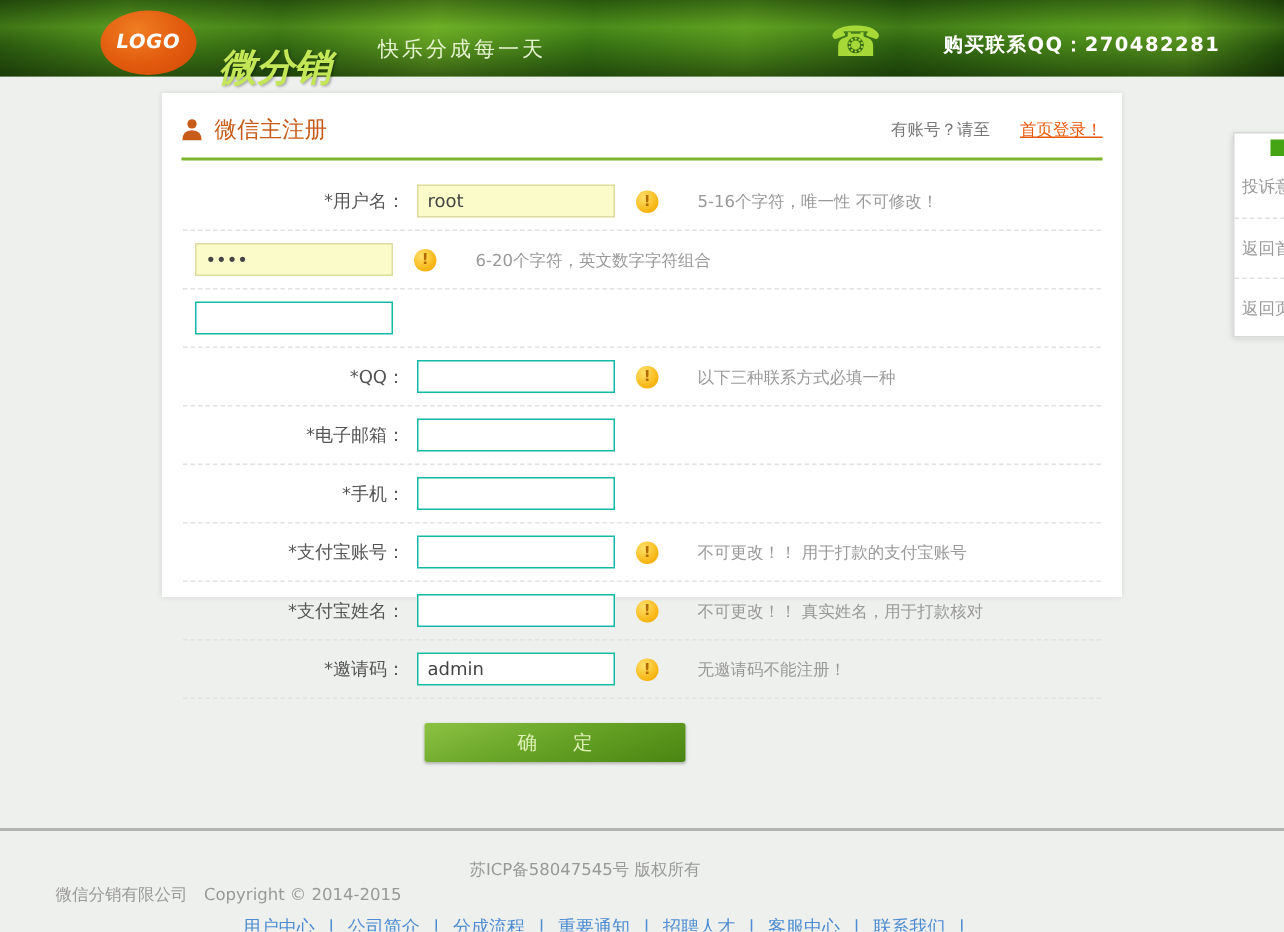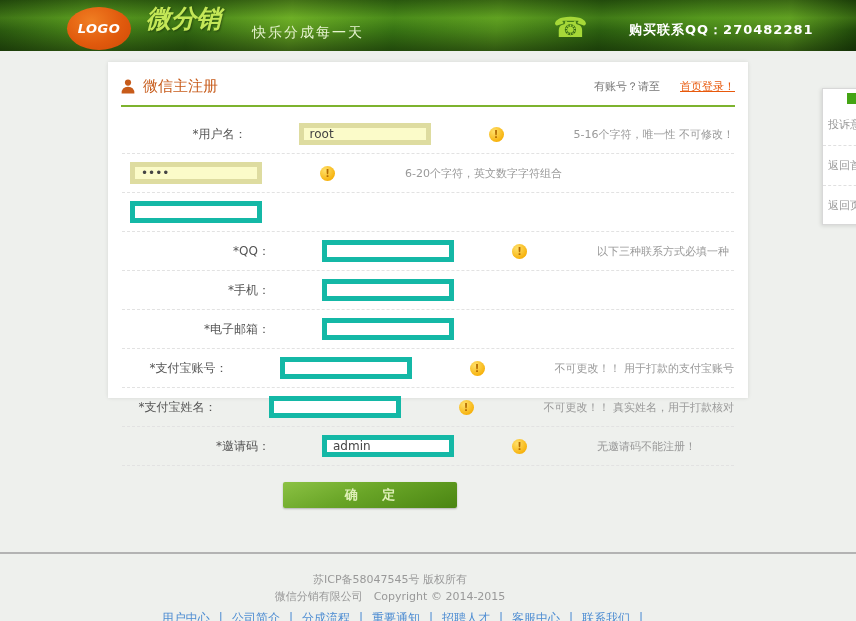--- a/index.html
+++ b/index.html
@@ -17,81 +17,81 @@
       linear-gradient(180deg, rgba(15,35,4,.40) 0%, rgba(130,200,45,.22) 35%, rgba(20,45,5,.12) 60%, rgba(8,22,2,.50) 100%),
       linear-gradient(95deg,#2c5d10 0%,#4f901c 10%,#356e13 22%,#68a824 34%,#3a7a15 46%,#57971e 58%,#2e6511 70%,#4a8c1a 82%,#58961f 92%,#1f4a0a 100%);
   }
   .logo {
     position:absolute; left:67px; top:7px; width:64px; height:43px;
     border-radius:50%;
     background:radial-gradient(ellipse at 38% 32%, #f07e22 0%, #e15a0d 55%, #cf4a07 100%);
     display:flex; align-items:center; justify-content:center;
   }
   .logo span { color:#fff; font-size:13px; font-weight:bold; font-style:italic; letter-spacing:.5px; }
-  .brand { position:absolute; left:146px; top:2px; font-size:25px; font-weight:bold; font-style:italic;
+  .brand { position:absolute; left:146px; top:28px; font-size:25px; font-weight:bold; font-style:italic;
            color:#c4e757; text-shadow:1px 1px 2px rgba(0,0,0,.35); }
   .slogan { position:absolute; left:252px; top:24px; font-size:14px; color:#e6f3cf; letter-spacing:2px; }
   .phone { position:absolute; left:553px; top:8px; font-size:28px; color:#a6d838; line-height:40px; }
   .contact { position:absolute; left:629px; top:21px; font-size:13px; font-weight:bold; color:#ffffff; letter-spacing:1px; }
 
   
   .card {
     position:absolute; left:108px; top:62px; width:640px; height:336px;
     background:#fff; box-shadow:0 0 4px rgba(0,0,0,.10);
   }
   .card-head { display:flex; align-items:center; padding:15px 13px 0 13px; }
   .card-title { margin-left:8px; font-size:15px; color:#c75b1a; }
   .spacer { flex:1; }
   .have-account { font-size:11px; color:#777; }
   .login-link { font-size:11px; color:#e8590c; text-decoration:underline; margin-left:20px; cursor:pointer; }
   .green-line { margin:9px 13px 0 13px; border-bottom:2px solid #7db32e; }
 
   .form { margin:8px 14px 0 14px; }
-  .row { display:flex; align-items:center; height:39px; border-bottom:1px dashed #e2e2e2;gap:44px; }
+  .row { display:flex; align-items:center; height:39px; border-bottom:1px dashed #e2e2e2; }
   .lbl { width:148px; text-align:right; font-size:12px; color:#555; }
   .inp {
     margin-left:8px; width:132px; height:22px; padding:2px 6px;
-    border:5px solid #14b8a6; font-size:12px; color:#444;
+    border:1px solid #14b8a6; font-size:12px; color:#444;
     font-family:"DejaVu Sans","Liberation Sans",sans-serif;
     outline:none;
   }
   .row.hl .inp { background:#fbfbc9; border-color:#dedca0; }
   .warn {
     margin-left:14px; width:15px; height:15px; border-radius:50%;
     background:radial-gradient(circle at 35% 30%, #ffe06a 0%, #f7b410 70%, #ef9e06 100%);
     color:#b36b00; font-size:10px; font-weight:bold; text-align:center; line-height:15px;
     flex:0 0 auto;
   }
   .hint { margin-left:26px; font-size:11px; color:#999; white-space:nowrap; }
 
   .submit-btn {
     display:block; margin:16px 0 0 161px; width:174px; height:26px;
     border:none; border-radius:2px; cursor:pointer;
     background:linear-gradient(160deg,#8cc244 0%,#69a527 45%,#4a8512 100%);
-    color:#dff0b8; font-size:13px; font-weight:bold; letter-spacing:10px; text-indent:10px;
+    color:#dff0b8; font-size:13px; font-weight:normal; letter-spacing:10px; text-indent:10px;
     font-family:"DejaVu Sans","Liberation Sans",sans-serif;
     box-shadow:0 1px 2px rgba(0,0,0,.25);
   }
 
   
   .side-panel {
     position:absolute; left:822px; top:88px; width:92px; height:137px;
     background:#fff; border:1px solid #d8d8d8; box-shadow:-1px 1px 4px rgba(0,0,0,.12);
   }
   .sp-badge { position:absolute; left:24px; top:4px; width:11px; height:11px; background:#44a414; }
   .sp-items { padding-top:16px; }
   .sp-item { height:40px; line-height:40px; padding-left:5px; font-size:11px; color:#999; cursor:pointer; }
   .sp-item + .sp-item { border-top:1px dashed #e0e0e0; }
 
   
   .footer-divider { position:absolute; left:0; top:552px; width:856px; height:2px; background:#b3b3b3; }
   .footer { position:absolute; left:17px; top:568px; width:780px; text-align:center;margin-top:39px; }
   .flink { font-size:12px; color:#4d8cd2; cursor:pointer; text-decoration:none; }
   .fsep { font-size:12px; color:#4d8cd2; margin:0 9px; }
-  .copyright { position:absolute; left:0; top:589px; width:780px; text-align:center; font-size:11px; color:#999; }
+  .copyright { position:absolute; left:0; top:589px; width:780px; font-size:11px; color:#999;padding-left:37px; }
   .icp { position:absolute; left:0; top:572px; width:780px; text-align:center; font-size:11px; color:#999; }
 </style>
 </head>
 <body>
 
 <div class="header">
   <div class="logo">
     <span>LOGO</span>
   </div>
   <div class="brand">微分销</div>
@@ -133,26 +133,26 @@
     </div>
 
     <div class="row">
       <label class="lbl">*QQ：</label>
       <input class="inp" type="text" value="" style="">
       <span class="warn">!</span>
       <span class="hint">以下三种联系方式必填一种</span>
     </div>
 
     <div class="row">
-      <label class="lbl">*手机：</label>
+      <label class="lbl">*电子邮箱：</label>
       <input class="inp" type="text" value="" style="">
     </div>
 
     <div class="row">
-      <label class="lbl">*电子邮箱：</label>
+      <label class="lbl">*手机：</label>
       <input class="inp" type="text" value="" style="">
     </div>
 
     <div class="row">
       <label class="lbl">*支付宝账号：</label>
       <input class="inp" type="text" value="" style="">
       <span class="warn">!</span>
       <span class="hint">不可更改！！ 用于打款的支付宝账号</span>
     </div>
 

